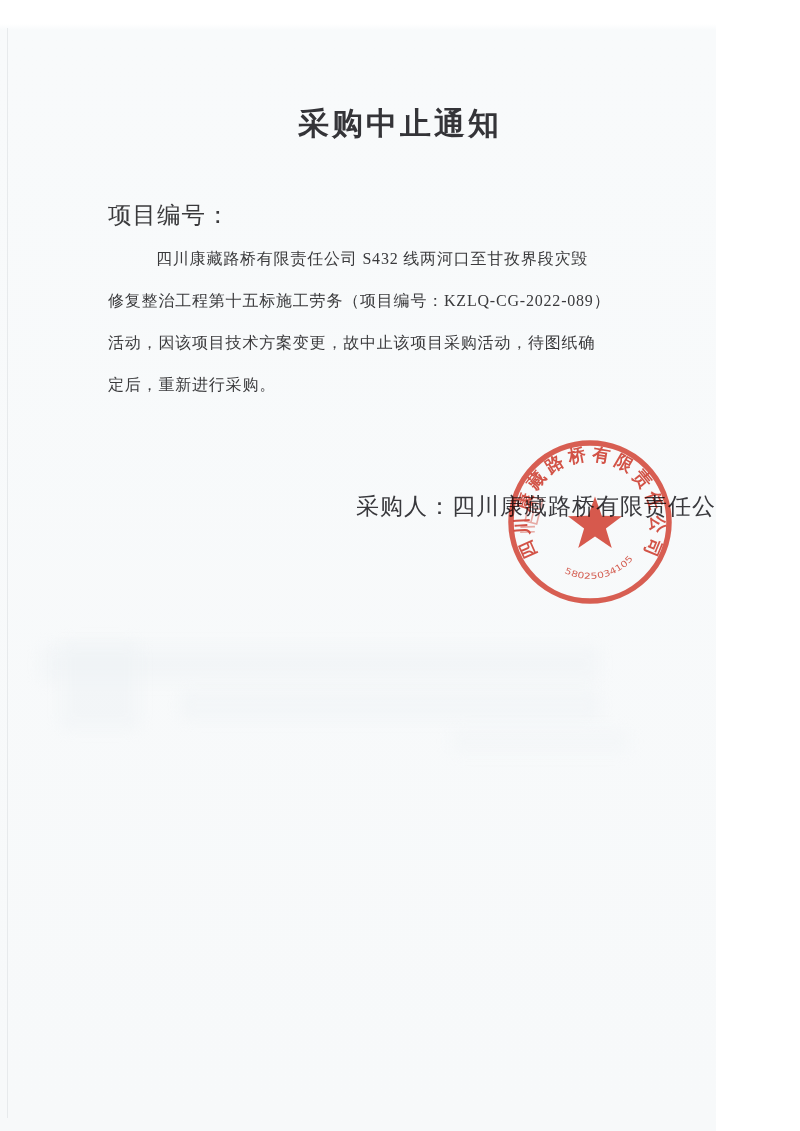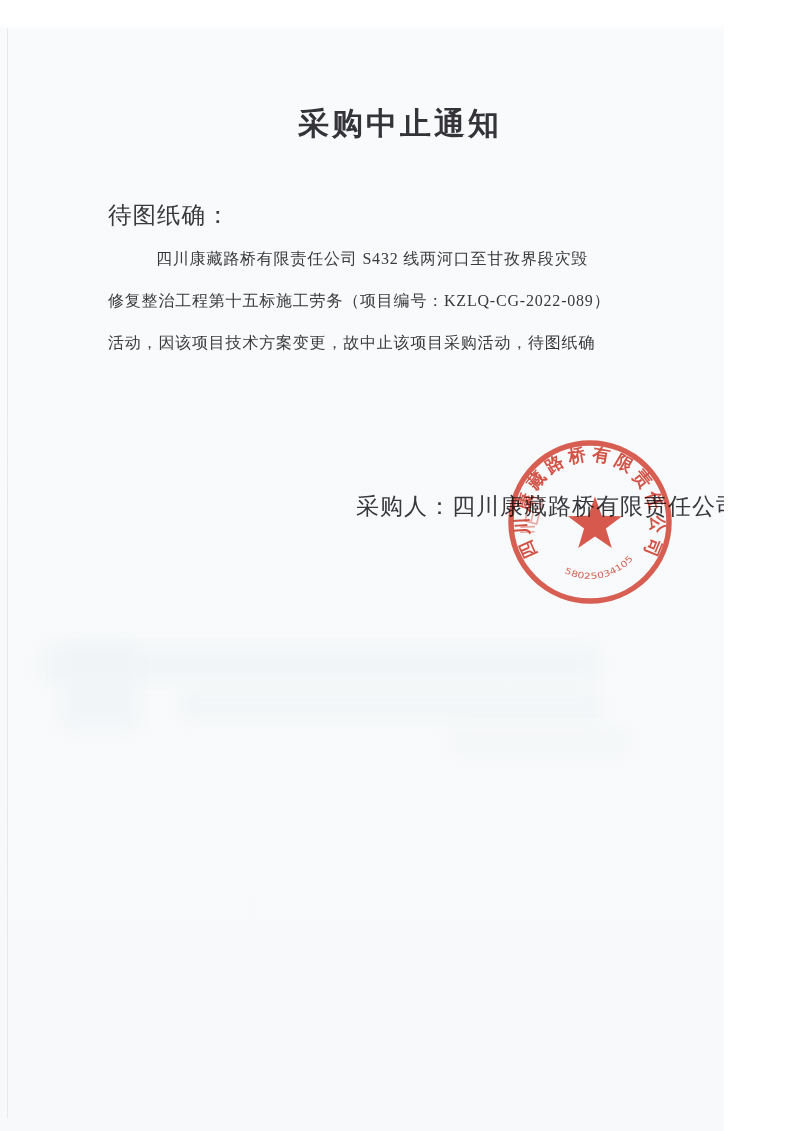--- a/index.html
+++ b/index.html
@@ -8,21 +8,20 @@
     background: #ffffff;
   }
   .paper {
     position: relative;
     width: 716px;
     height: 1131px;
     background: linear-gradient(180deg, #ffffff 0px, #ffffff 24px, #f8fafb 30px, #f7f9fa 100%);
     overflow: hidden;
     font-family: "Liberation Serif", "DejaVu Serif", serif;
     color: #3a3a3c;
-    padding-left: 8px;
   }
   .scan-left-edge {
     position: absolute;
     left: 7px; top: 28px;
     width: 1px; height: 1090px;
     background: #e7eaec;
   }
   .notice-title {
     position: absolute;
     left: 0; top: 102px;
@@ -101,26 +100,27 @@
 
   <div class="scan-left-edge"></div>
 
   <div class="bleed bleed-1"></div>
   <div class="bleed bleed-2"></div>
   <div class="bleed bleed-3"></div>
   <div class="bleed bleed-4"></div>
 
   <div class="notice-title">采购中止通知</div>
 
-  <div class="salutation">待图纸确：</div>
+  <div class="salutation">项目编号：</div>
 
   <div class="body-block">
     <div class="body-line indent">四川康藏路桥有限责任公司 S432 线两河口至甘孜界段灾毁</div>
     <div class="body-line">修复整治工程第十五标施工劳务（项目编号：KZLQ-CG-2022-089）</div>
     <div class="body-line">活动，因该项目技术方案变更，故中止该项目采购活动，待图纸确</div>
+    <div class="body-line">定后，重新进行采购。</div>
   </div>
 
   <div class="purchaser-line">采购人：四川康藏路桥有限责任公司</div>
 
 
   <svg class="company-seal" viewBox="0 0 172 172" xmlns="http://www.w3.org/2000/svg">
     <defs>
       <path id="ringTextPath" d="M 33.4 118.9 A 62 62 0 1 1 138.6 118.9" fill="none"></path>
       <path id="codePath" d="M 60.1 136.8 A 57 57 0 0 0 132.1 119.5" fill="none"></path>
     </defs>

